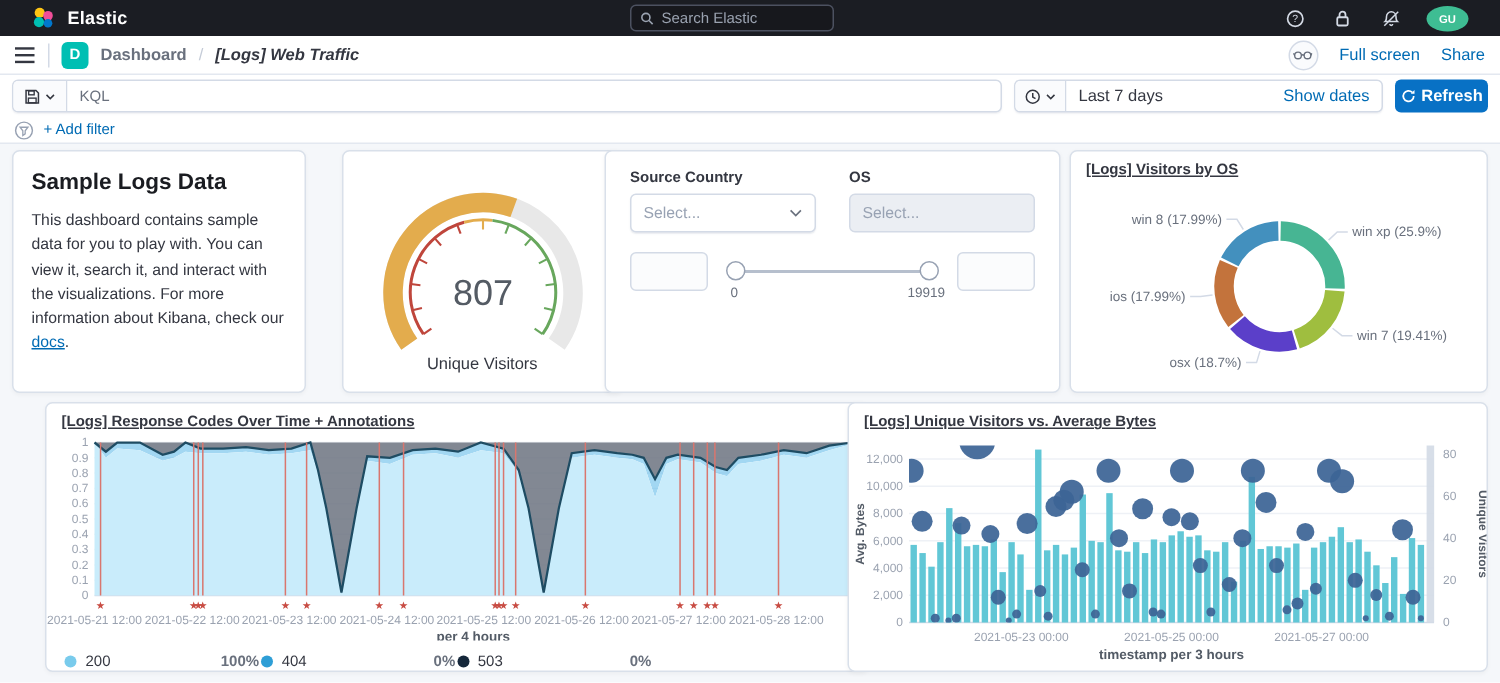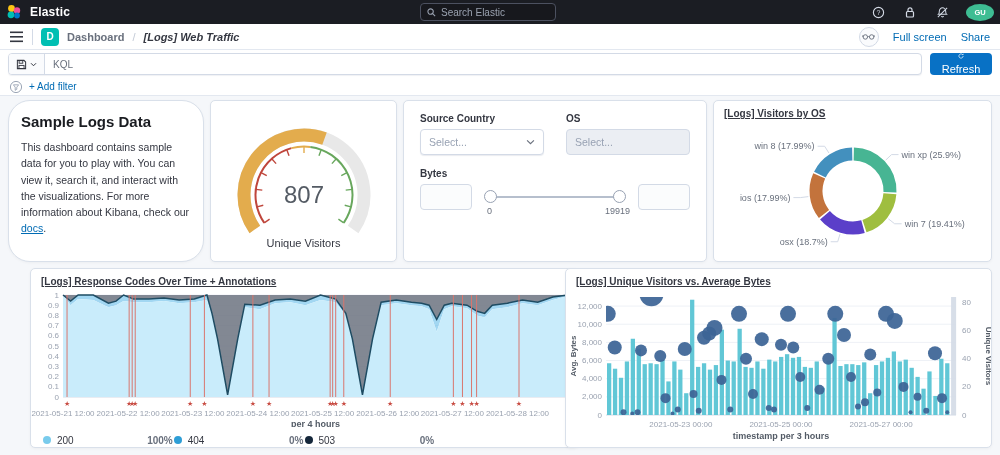--- a/index.html
+++ b/index.html
@@ -1,20 +1,20 @@
 <!DOCTYPE html>
 <html><head>
 <meta charset="utf-8">
 <style>
   * { margin:0; padding:0; box-sizing:border-box; }
   html,body { width:1000px; height:455px; font-family:"Liberation Sans", sans-serif; background:#fff; }
   #app { position:relative; width:1000px; height:455px; overflow:hidden; }
 
   
-  .hdr { height:24px; background:#1b1d23; display:flex; align-items:center; padding:0 6px; position:relative; }
+  .hdr { height:24px; background:#1b1d23; display:flex; align-items:center; padding:0 21px; position:relative; }
   .hdr-brand { color:#fff; font-size:12px; font-weight:700; margin-left:8px; letter-spacing:.2px; }
   .hdr-search { position:absolute; left:420px; top:3px; width:136px; height:18px; background:#17181d; border:1px solid #4c5160; border-radius:4px; display:flex; align-items:center; gap:5px; padding:0 6px; }
   .hdr-search span { color:#9aa2b0; font-size:10px; }
   .hdr-right { margin-left:auto; display:flex; align-items:center; gap:16px; }
   .hdr-ic { display:flex; align-items:center; justify-content:center; width:16px; height:16px; }
   .avatar { width:28px; height:17px; border-radius:50%; background:#3ebd93; color:#fff; font-size:7.5px; font-weight:700; display:flex; align-items:center; justify-content:center; }
 
   
   .nav { height:26px; background:#fff; border-bottom:1px solid #e3e8f0; display:flex; align-items:center; padding:0 10px; gap:8px; }
   .nav-divider { width:1px; height:16px; background:#d3dae6; }
@@ -29,39 +29,39 @@
   
   .qbar { height:28px; background:#fff; display:flex; align-items:center; gap:8px; padding:0 8px; }
   .q-search { flex:1; height:22px; border:1px solid #d3dae6; border-radius:4px; background:#fff; display:flex; align-items:center; box-shadow:0 1px 1px rgba(152,162,179,.15); }
   .q-save { width:36px; height:100%; border-right:1px solid #d3dae6; display:flex; align-items:center; justify-content:center; gap:3px; background:#fafbfd; border-radius:3px 0 0 3px; }
   .q-input { flex:1; color:#8b93a2; font-size:11px; padding:0 8px; }
   .q-kql { color:#69707d; font-size:10px; padding:0 8px; }
   .q-time { width:246px; height:22px; border:1px solid #d3dae6; border-radius:4px; background:#fff; display:flex; align-items:center; box-shadow:0 1px 1px rgba(152,162,179,.15); }
   .q-clock { width:34px; height:100%; border-right:1px solid #d3dae6; display:flex; align-items:center; justify-content:center; gap:3px; background:#fafbfd; border-radius:3px 0 0 3px; }
   .q-range { color:#343741; font-size:11px; padding:0 8px; flex:1; }
   .q-showdates { color:#006bb4; font-size:11px; padding:0 8px; }
-  .q-refresh { width:62px; height:22px; background:#0871c5; border:none; border-radius:4px; color:#fff; font-size:11px; font-weight:400; display:flex; align-items:center; justify-content:center; gap:4px; cursor:pointer;flex-direction:column; }
+  .q-refresh { width:62px; height:22px; background:#0871c5; border:none; border-radius:4px; color:#fff; font-size:11px; font-weight:700; display:flex; align-items:center; justify-content:center; gap:4px; cursor:pointer; }
 
   
   .fbar { height:18px; background:#fff; border-bottom:1px solid #e3e8f0; display:flex; align-items:center; gap:6px; padding:0 9px; }
   .f-link { color:#006bb4; font-size:10px; }
 
   
   .main { position:relative; height:359px; background:#f5f7fa; }
   .panel { position:absolute; background:#fff; border:1px solid #d9e0ea; border-radius:5px; box-shadow:0 1px 3px rgba(0,0,0,.04); overflow:hidden; }
   .ptitle { font-size:10px; font-weight:700; color:#343741; padding:7px 10px 2px 10px;text-decoration:underline; }
 
   
-  .sample { padding:12px;border-radius:22px; }
+  .sample { padding:12px; }
   .sample h2 { font-size:15px; font-weight:700; color:#1a1c21; margin-bottom:9px; }
   .sample p { font-size:10.5px; color:#343741; line-height:1.55; }
   .sample a { color:#006bb4; text-decoration:underline; cursor:pointer; }
 
   
-  .gaugewrap { display:flex; flex-direction:column; align-items:center; padding-top:4px; }
+  .gaugewrap { display:flex; flex-direction:column; align-items:center; padding-top:4px;margin-left:18px; }
   .gauge-label { font-size:11px; color:#343741; margin-top:-2px; }
 
   
   .ctrl { padding:12px 16px; }
   .ctrl-grid { display:grid; grid-template-columns:1fr 1fr; gap:22px; }
   .ctrl-label { font-size:10px; font-weight:700; color:#343741; margin-bottom:5px; }
   .sel { height:26px; border:1px solid #d3dae6; border-radius:4px; background:#fff; display:flex; align-items:center; padding:0 8px; box-shadow:0 1px 1px rgba(152,162,179,.2); }
   .sel.disabled { background:#ebeef3; box-shadow:none; }
   .sel span { flex:1; font-size:10.5px; color:#98a2b3; }
   .bytes { margin-top:13px; }
@@ -157,20 +157,33 @@
         <svg width="11" height="11" viewBox="0 0 12 12">
             <path d="M1.5 1.5h7.2l1.8 1.8v7.2h-9z" fill="none" stroke="#343741" stroke-width="1.1"></path>
             <rect x="3.4" y="1.8" width="4" height="2.8" fill="none" stroke="#343741" stroke-width="1"></rect>
             <rect x="3.2" y="7" width="5.6" height="3.4" fill="none" stroke="#343741" stroke-width="1"></rect>
           </svg>
         <svg width="7" height="5" viewBox="0 0 8 6">
             <path d="M1 1.5l3 3 3-3" fill="none" stroke="#343741" stroke-width="1.2"></path>
           </svg>
       </div>
       <span class="q-kql">KQL</span>
+    </div>
+    <div class="q-time">
+      <div class="q-clock">
+        <svg width="11" height="11" viewBox="0 0 12 12">
+            <circle cx="6" cy="6" r="4.7" fill="none" stroke="#343741" stroke-width="1.1"></circle>
+            <path d="M6 3.2v3l2 1.2" fill="none" stroke="#343741" stroke-width="1.1"></path>
+          </svg>
+        <svg width="7" height="5" viewBox="0 0 8 6">
+            <path d="M1 1.5l3 3 3-3" fill="none" stroke="#343741" stroke-width="1.2"></path>
+          </svg>
+      </div>
+      <span class="q-range">Last 7 days</span>
+      <span class="q-showdates">Show dates</span>
     </div>
     <button class="q-refresh">
       <svg width="10" height="10" viewBox="0 0 12 12">
           <path d="M10.2 6A4.2 4.2 0 1 1 9 3.1" fill="none" stroke="#fff" stroke-width="1.4"></path>
           <path d="M10.8 1.2v3H7.8z" fill="#fff"></path>
         </svg>
       <span>Refresh</span>
     </button>
   </div>
 
@@ -226,21 +239,20 @@
           </div>
         </div>
         <div>
           <div class="ctrl-label">OS</div>
           <div class="sel disabled">
             <span>Select...</span>
           </div>
         </div>
       </div>
       <div class="bytes">
-        <div class="ctrl-label">Bytes</div>
         <div class="bytes-row">
           <div class="num-box"></div>
           <div class="slider">
             <div class="slider-track"></div>
             <div class="handle left"></div>
             <div class="handle right"></div>
             <span class="slider-min">0</span>
             <span class="slider-max">19919</span>
           </div>
           <div class="num-box"></div>

